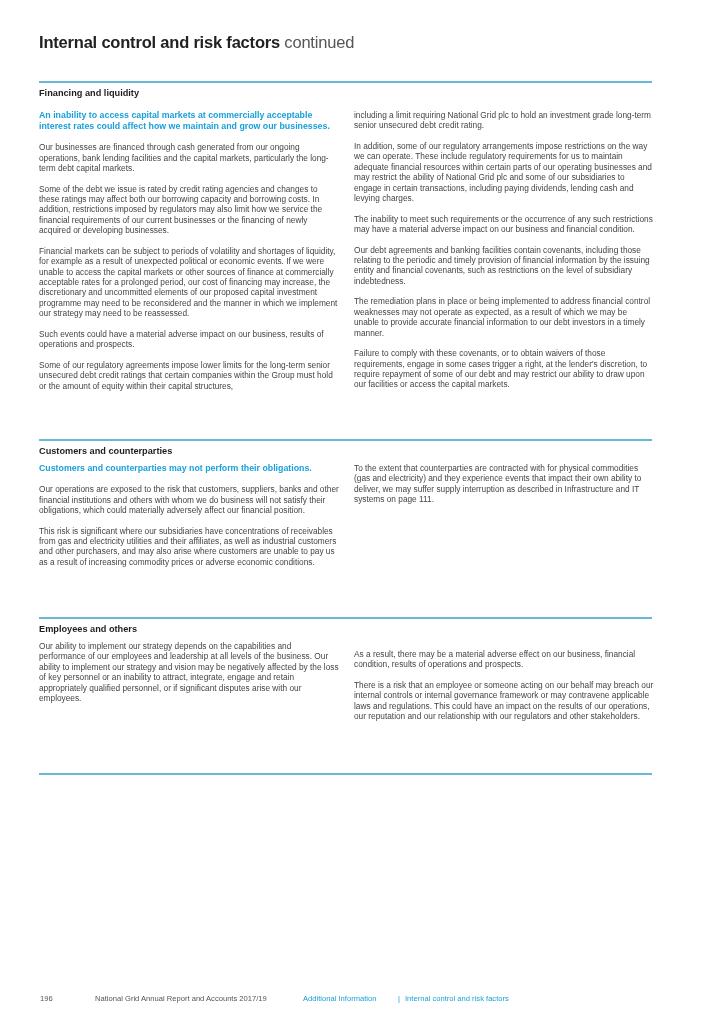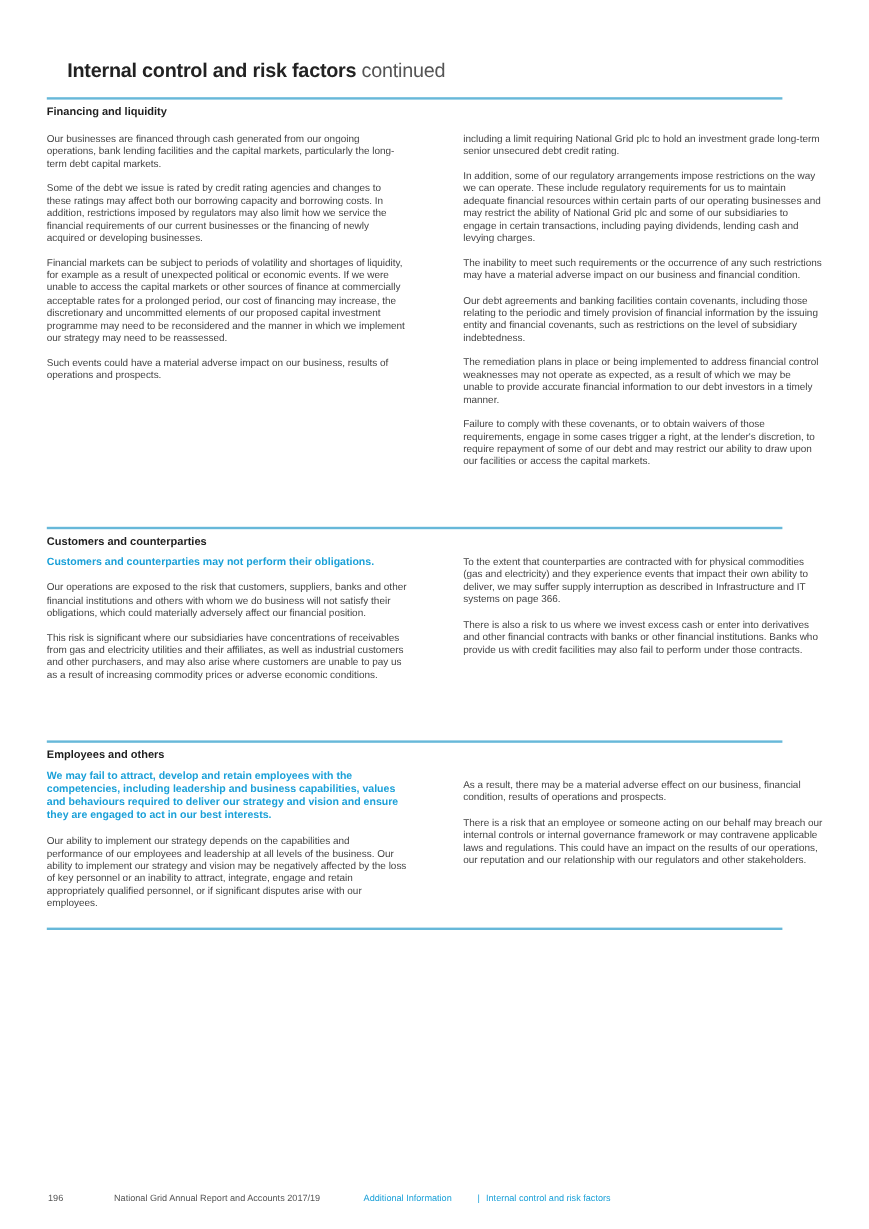--- a/index.html
+++ b/index.html
@@ -1,48 +1,50 @@
 <!DOCTYPE html>
 <html><head>
 <meta charset="utf-8">
 <style>
   html, body { margin: 0; padding: 0; background: #ffffff; }
   body { width: 724px; height: 1024px; position: relative; overflow: hidden;
          font-family: "Liberation Sans", sans-serif; color: #3a3a3a; }
   .page-title { position: absolute; left: 39px; top: 33px; font-size: 16.5px; color: #222;
-                letter-spacing: -0.2px; margin: 17px; font-weight: normal; }
+                letter-spacing: -0.2px; margin: 0; font-weight: normal; }
   .page-title .bold { font-weight: bold; }
   .page-title .light { color: #555; font-weight: normal; }
   .rule { position: absolute; left: 39px; width: 613px; height: 2px; background: #67b8d9; }
   .section-heading { position: absolute; left: 39px; font-size: 9.2px; font-weight: bold; color: #1e1e1e; margin: 0; }
   .col { position: absolute; width: 300px; font-size: 8.3px; line-height: 10.4px; color: #444; }
   .col.left { left: 39px; }
-  .col.right { left: 354px; margin-left: 32px; }
+  .col.right { left: 354px; }
   .col p { margin: 0 0 10.2px 0; }
   .lead { color: #1aa0d8; font-weight: bold; font-size: 8.8px; line-height: 11px; margin: 0 0 10px 0; }
   .footer { position: absolute; top: 994px; left: 40px; font-size: 7.6px; color: #555; white-space: nowrap; }
   .footer .page-num { position: absolute; left: 0; }
   .footer .report { position: absolute; left: 55px; }
   .footer .section { position: absolute; left: 263px; color: #1aa0d8; font-weight: normal; }
   .footer .sep { position: absolute; left: 358px; color: #1aa0d8; }
   .footer .topic { position: absolute; left: 365px; color: #1aa0d8; }
 </style>
 </head>
 <body>
 
 <h1 class="page-title"><span class="bold">Internal control and risk factors</span><span class="light"> continued</span></h1>
 
 <div class="rule" style="top:81px;"></div>
 <h2 class="section-heading" style="top:88px;">Financing and liquidity</h2>
 
 <div class="col left" style="top:110px;">
+  <p class="lead">An inability to access capital markets at commercially acceptable interest rates could affect how we maintain and grow our businesses.</p>
   <p>Our businesses are financed through cash generated from our ongoing operations, bank lending facilities and the capital markets, particularly the long-term debt capital markets.</p>
   <p>Some of the debt we issue is rated by credit rating agencies and changes to these ratings may affect both our borrowing capacity and borrowing costs. In addition, restrictions imposed by regulators may also limit how we service the financial requirements of our current businesses or the financing of newly acquired or developing businesses.</p>
   <p>Financial markets can be subject to periods of volatility and shortages of liquidity, for example as a result of unexpected political or economic events. If we were unable to access the capital markets or other sources of finance at commercially acceptable rates for a prolonged period, our cost of financing may increase, the discretionary and uncommitted elements of our proposed capital investment programme may need to be reconsidered and the manner in which we implement our strategy may need to be reassessed.</p>
   <p>Such events could have a material adverse impact on our business, results of operations and prospects.</p>
+  <p>Some of our regulatory agreements impose lower limits for the long-term senior unsecured debt credit ratings that certain companies within the Group must hold or the amount of equity within their capital structures,</p>
 </div>
 
 <div class="col right" style="top:110px;">
   <p>including a limit requiring National Grid plc to hold an investment grade long-term senior unsecured debt credit rating.</p>
   <p>In addition, some of our regulatory arrangements impose restrictions on the way we can operate. These include regulatory requirements for us to maintain adequate financial resources within certain parts of our operating businesses and may restrict the ability of National Grid plc and some of our subsidiaries to engage in certain transactions, including paying dividends, lending cash and levying charges.</p>
   <p>The inability to meet such requirements or the occurrence of any such restrictions may have a material adverse impact on our business and financial condition.</p>
   <p>Our debt agreements and banking facilities contain covenants, including those relating to the periodic and timely provision of financial information by the issuing entity and financial covenants, such as restrictions on the level of subsidiary indebtedness.</p>
   <p>The remediation plans in place or being implemented to address financial control weaknesses may not operate as expected, as a result of which we may be unable to provide accurate financial information to our debt investors in a timely manner.</p>
   <p>Failure to comply with these covenants, or to obtain waivers of those requirements, engage in some cases trigger a right, at the lender's discretion, to require repayment of some of our debt and may restrict our ability to draw upon our facilities or access the capital markets.</p>
 </div>
@@ -50,29 +52,27 @@
 <div class="rule" style="top:439px;"></div>
 <h2 class="section-heading" style="top:446px;">Customers and counterparties</h2>
 
 <div class="col left" style="top:463px;">
   <p class="lead">Customers and counterparties may not perform their obligations.</p>
   <p>Our operations are exposed to the risk that customers, suppliers, banks and other financial institutions and others with whom we do business will not satisfy their obligations, which could materially adversely affect our financial position.</p>
   <p>This risk is significant where our subsidiaries have concentrations of receivables from gas and electricity utilities and their affiliates, as well as industrial customers and other purchasers, and may also arise where customers are unable to pay us as a result of increasing commodity prices or adverse economic conditions.</p>
 </div>
 
 <div class="col right" style="top:463px;">
-  <p>To the extent that counterparties are contracted with for physical commodities (gas and electricity) and they experience events that impact their own ability to deliver, we may suffer supply interruption as described in Infrastructure and IT systems on page 366.</p>
-  <p>There is also a risk to us where we invest excess cash or enter into derivatives and other financial contracts with banks or other financial institutions. Banks who provide us with credit facilities may also fail to perform under those contracts.</p>
+  <p>To the extent that counterparties are contracted with for physical commodities (gas and electricity) and they experience events that impact their own ability to deliver, we may suffer supply interruption as described in Infrastructure and IT systems on page 111.</p>
 </div>
 
 <div class="rule" style="top:617px;"></div>
 <h2 class="section-heading" style="top:624px;">Employees and others</h2>
 
 <div class="col left" style="top:641px;">
-  <p class="lead">We may fail to attract, develop and retain employees with the competencies, including leadership and business capabilities, values and behaviours required to deliver our strategy and vision and ensure they are engaged to act in our best interests.</p>
   <p>Our ability to implement our strategy depends on the capabilities and performance of our employees and leadership at all levels of the business. Our ability to implement our strategy and vision may be negatively affected by the loss of key personnel or an inability to attract, integrate, engage and retain appropriately qualified personnel, or if significant disputes arise with our employees.</p>
 </div>
 
 <div class="col right" style="top:649px;">
   <p>As a result, there may be a material adverse effect on our business, financial condition, results of operations and prospects.</p>
   <p>There is a risk that an employee or someone acting on our behalf may breach our internal controls or internal governance framework or may contravene applicable laws and regulations. This could have an impact on the results of our operations, our reputation and our relationship with our regulators and other stakeholders.</p>
 </div>
 
 <div class="rule" style="top:773px;"></div>
 

